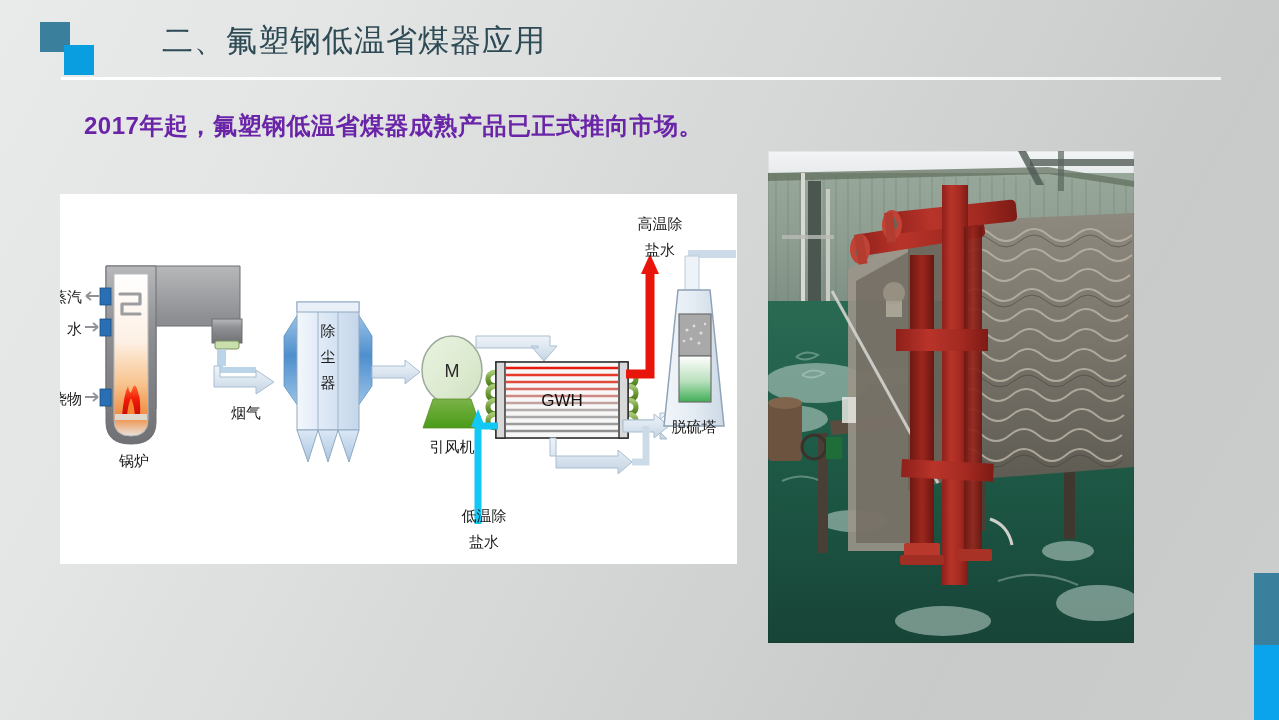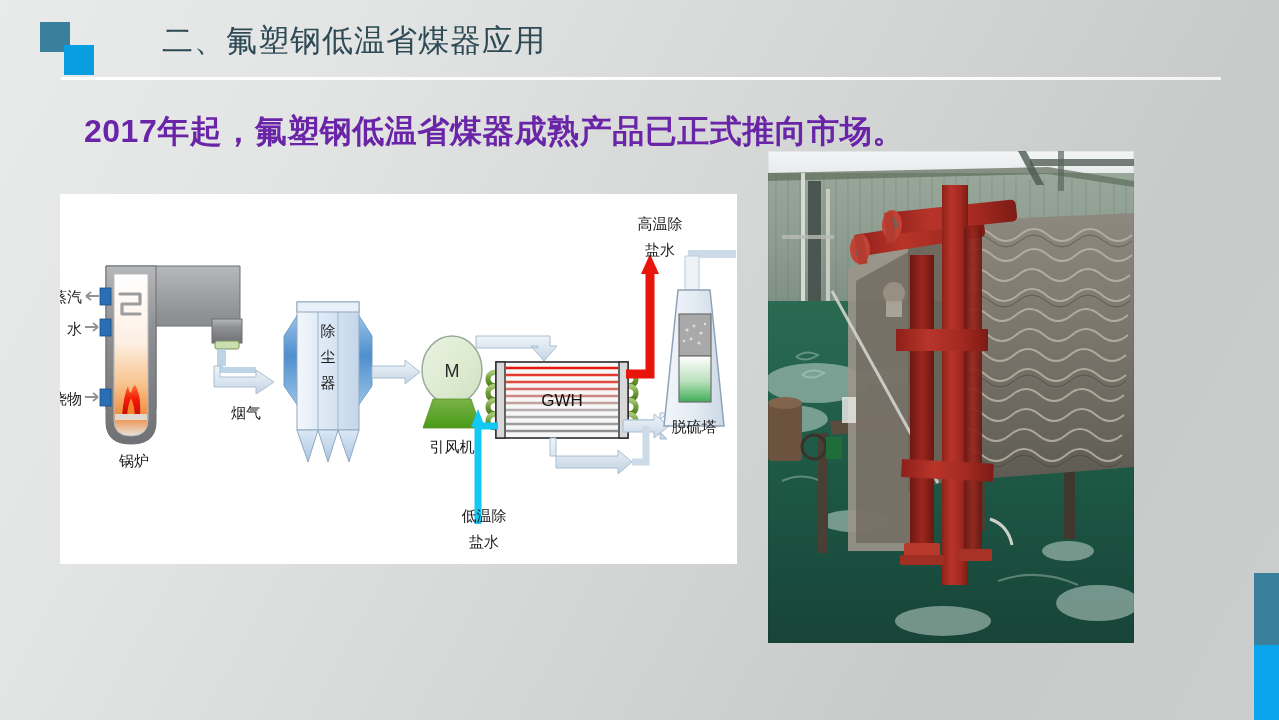--- a/index.html
+++ b/index.html
@@ -26,21 +26,21 @@
     margin-left:36px;
   }
   #title-rule {
     position:absolute; left:61px; top:77px; width:1160px; height:3px;
     background:linear-gradient(90deg,#ffffff 0%,#ffffff 70%,#f4f4f4 100%);
   }
 
   
   #subtitle {
     position:absolute; left:84px; top:110px;
-    font-size:32px; font-weight:bold; color:#6a24a8;
+    font-size:24px; font-weight:bold; color:#6a24a8;
     white-space:nowrap; letter-spacing:0.5px;
   }
 
   
   #accent-bar { position:absolute; right:0px; top:573px; width:25px; height:147px; }
   #accent-top { position:absolute; left:0; top:0; width:25px; height:72px; background:#3a7f9c; }
   #accent-bottom { position:absolute; left:0; top:72px; width:25px; height:75px; background:#0aa4ec; }
 
   
   #diagram-panel {

